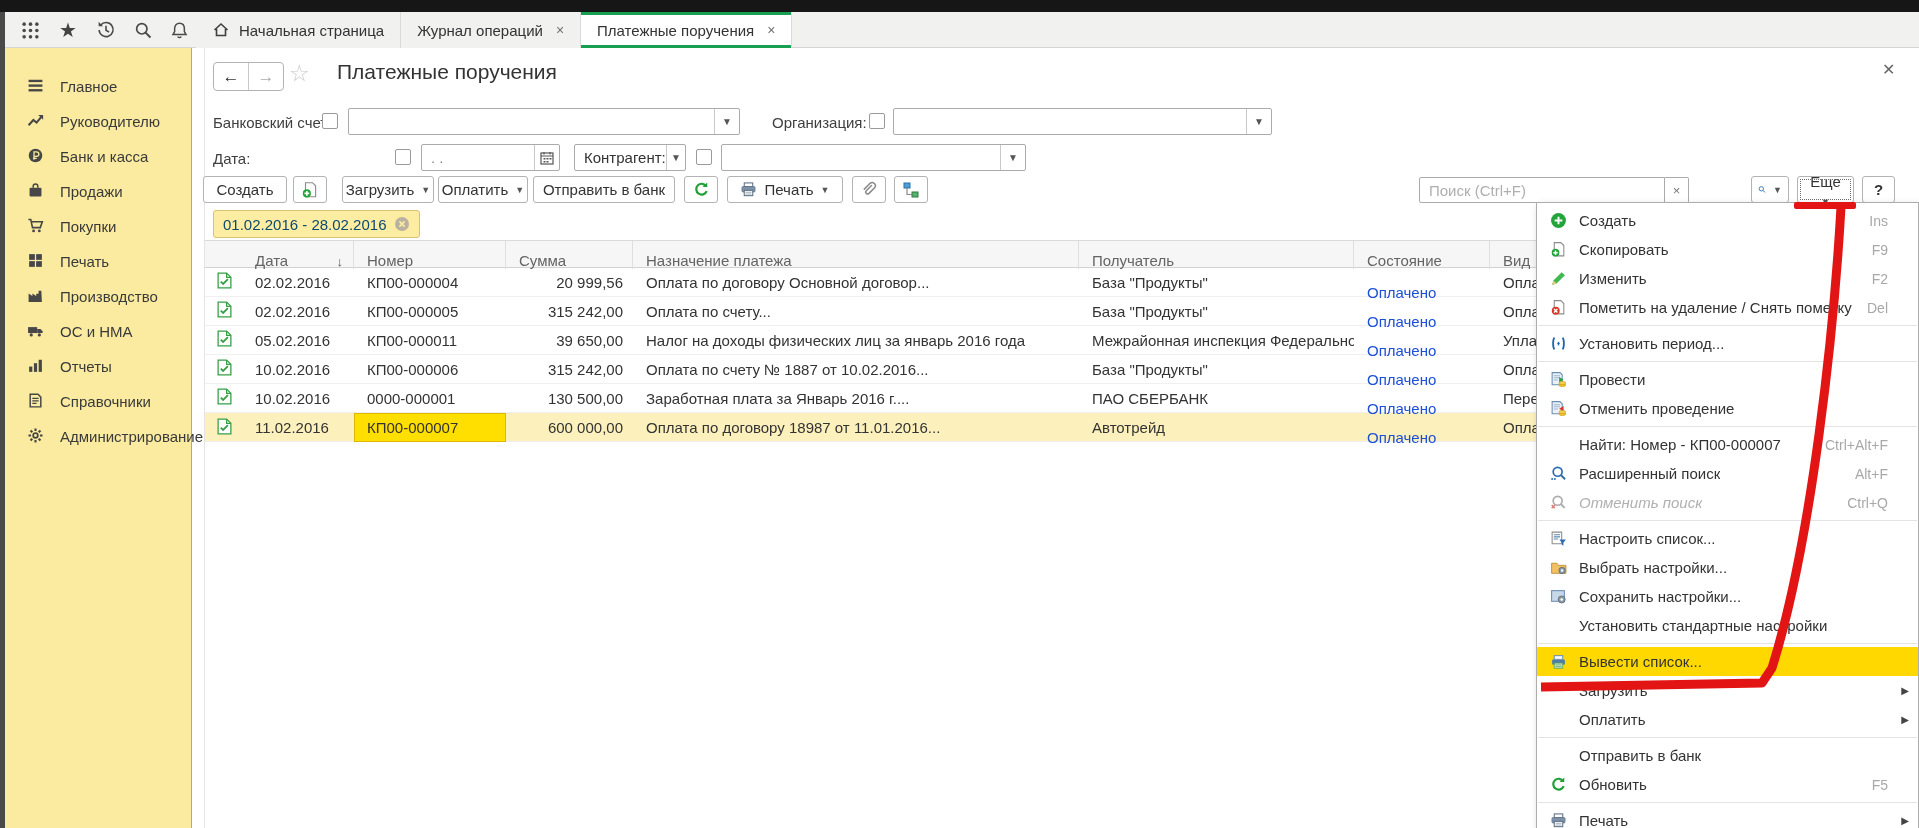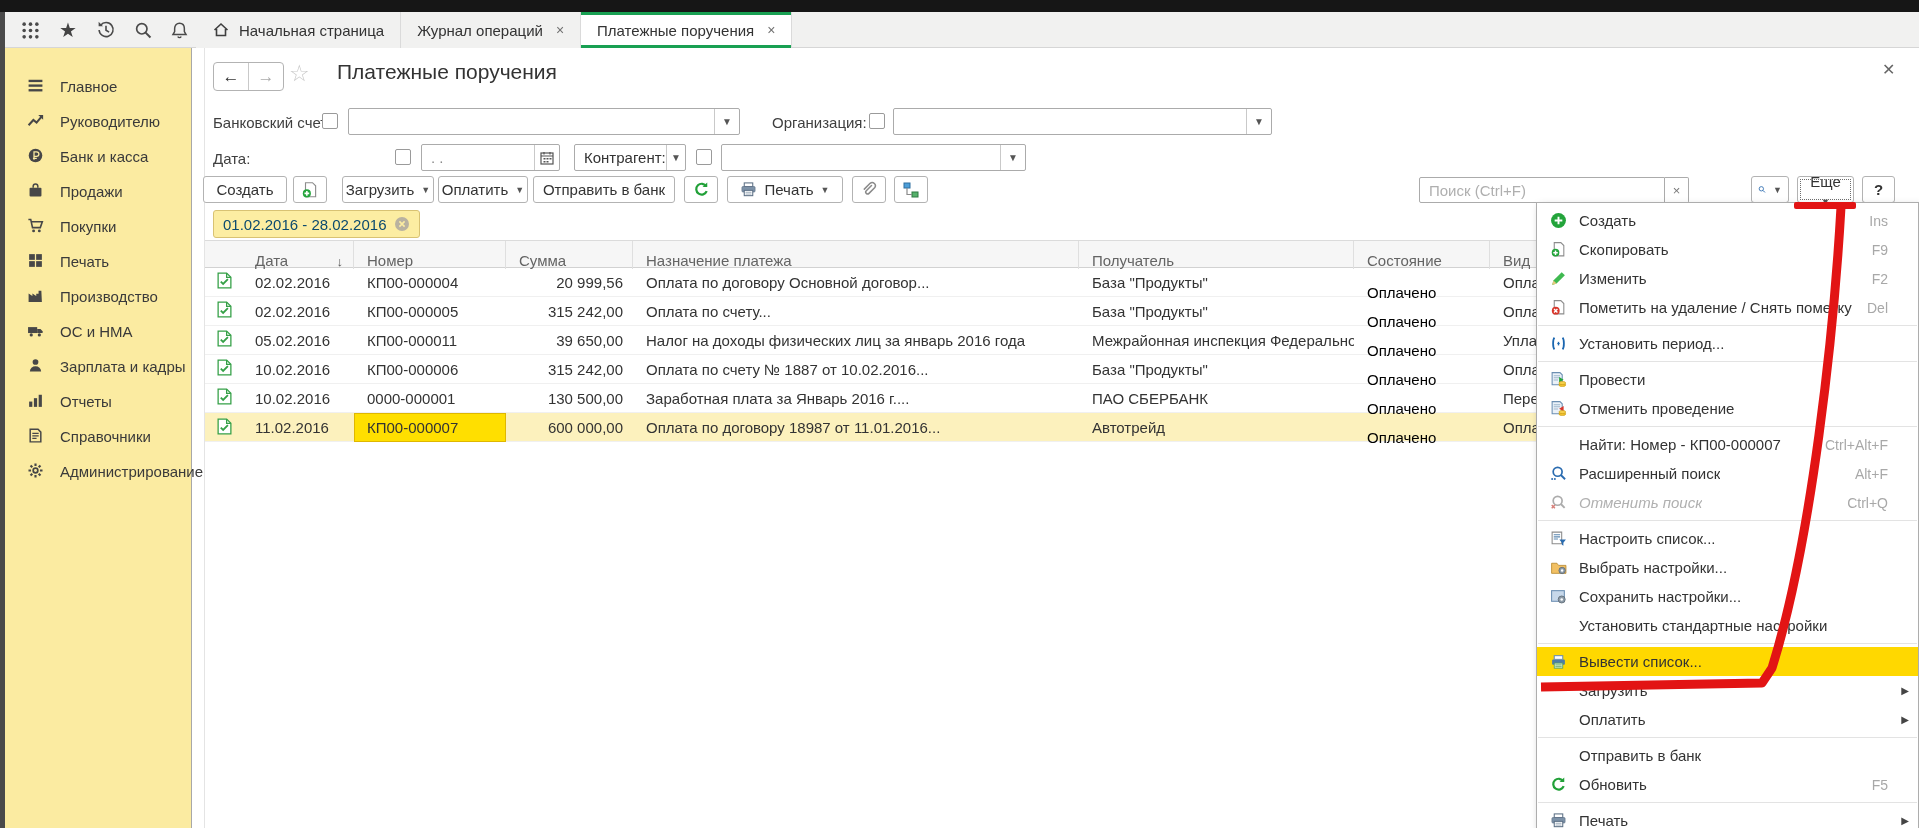--- a/index.html
+++ b/index.html
@@ -54,21 +54,21 @@
   #tbl{left:205px;top:240px;width:1705px;}
   .trow{display:grid;grid-template-columns:37px 112px 152px 127px 446px 275px 136px 420px;align-items:center;}
   #thead{height:28px;background:#F6F6F6;border-top:1px solid #DBDBDB;border-bottom:1px solid #D2D2D2;box-sizing:border-box;color:#646464;font-size:15px;}
   #thead .hc{height:28px;display:flex;align-items:flex-end;padding-left:13px;border-right:1px solid #DFDFDF;box-sizing:border-box;cursor:pointer;}
   #thead .hc:first-child{border-right:none;}
   .sort{margin-left:auto;margin-right:10px;font-size:13px;color:#555;}
   .drow{height:29px;border-bottom:1px solid #F0F0F0;box-sizing:border-box;font-size:15px;color:#333;cursor:pointer;}
   .drow .c{padding-left:13px;white-space:nowrap;overflow:hidden;}
   .drow .c.ic{padding-left:12px;}
   .drow .c.sum{text-align:right;padding-right:10px;padding-left:0;}
-  .drow .c.status{color:#000000;margin-top:20px;}
+  .drow .c.status{color:#1d4ed8;margin-top:20px;}
   .drow.sel{background:#FCF1BD;}
   .drow.sel .c.num{background:#FFDF00;box-shadow:inset 0 0 0 1px #DFB700;height:29px;display:flex;align-items:center;}
   
   #ctx{left:1536px;top:202px;width:383px;height:640px;background:#fff;border:1px solid #ADADAD;box-sizing:border-box;
        box-shadow:3px 4px 8px rgba(0,0,0,.25);padding-top:3px;z-index:40;}
   .mi{height:29px;display:flex;align-items:center;padding:0 30px 0 12px;font-size:15px;color:#333;position:relative;cursor:pointer;white-space:nowrap;}
   .mi-ic{width:18px;height:18px;margin-right:12px;flex:0 0 18px;display:flex;align-items:center;justify-content:center;}
   .mi-label{overflow:hidden;}
   .mi-sc{margin-left:auto;color:#A8A8A8;font-size:14px;}
   .mi-arr{position:absolute;right:9px;color:#444;font-size:10px;}
@@ -219,29 +219,20 @@
             <path d="M9.6 6.6h3.1l2 2.2v1.6H9.6z" fill="#474747"></path>
             <circle cx="4" cy="12.2" r="1.5" fill="#474747"></circle>
             <circle cx="11.6" cy="12.2" r="1.5" fill="#474747"></circle>
           </svg>
         </span>
       <span>ОС и НМА</span>
     </div>
     <div class="side-item">
       <span class="side-ic">
           <svg width="17" height="17" viewBox="0 0 16 16">
-            <circle cx="8" cy="4.7" r="2.7" fill="#474747"></circle>
-            <path d="M2.7 13.6a5.3 4.8 0 0 1 10.6 0z" fill="#474747"></path>
-          </svg>
-        </span>
-      <span>Зарплата и кадры</span>
-    </div>
-    <div class="side-item">
-      <span class="side-ic">
-          <svg width="17" height="17" viewBox="0 0 16 16">
             <g fill="#474747">
               <rect x="2" y="9" width="3" height="5"></rect>
               <rect x="6.5" y="5.8" width="3" height="8.2"></rect>
               <rect x="11" y="2.6" width="3" height="11.4"></rect>
             </g>
           </svg>
         </span>
       <span>Отчеты</span>
     </div>
     <div class="side-item">

